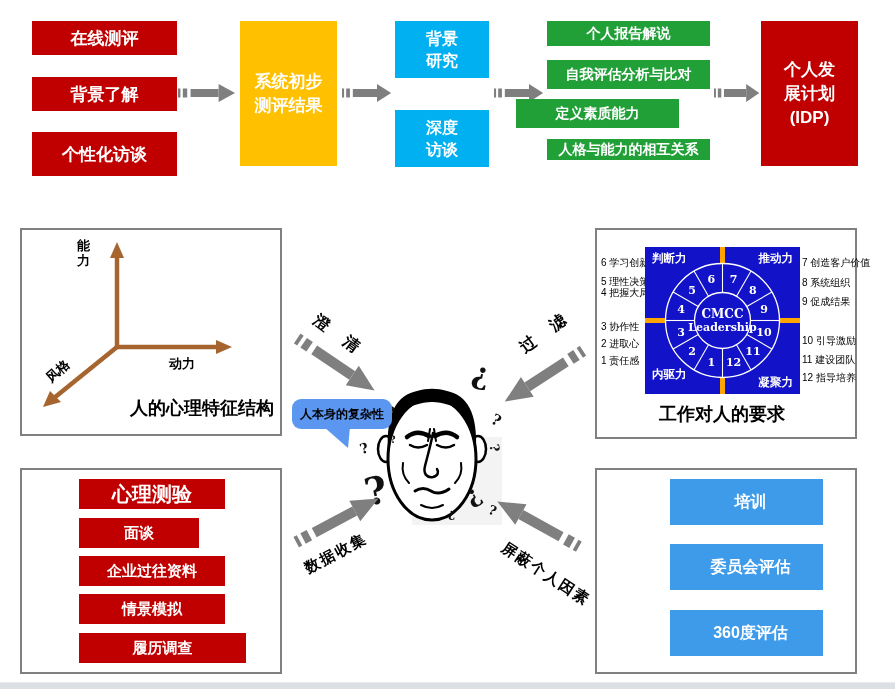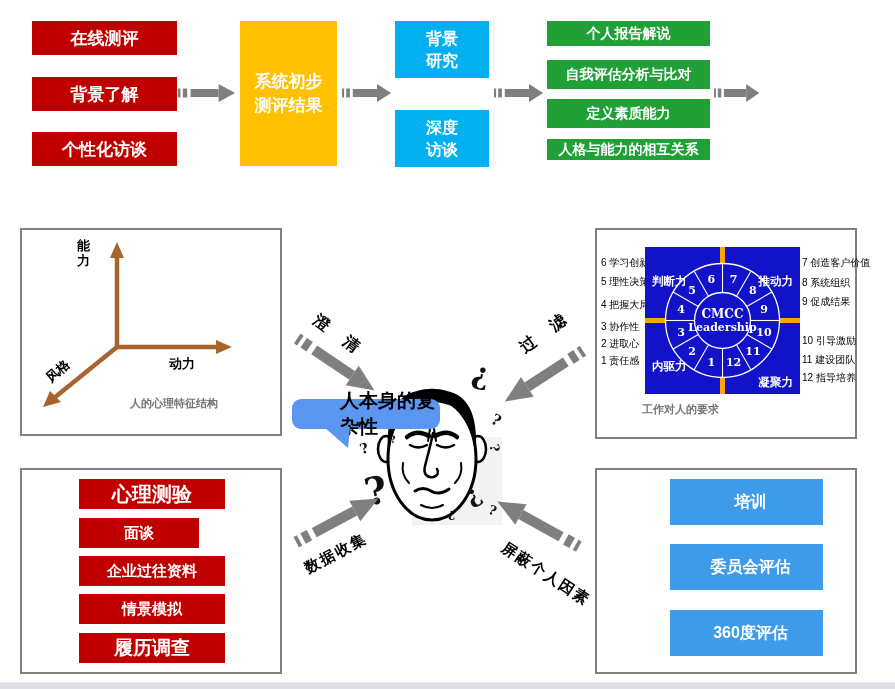--- a/index.html
+++ b/index.html
@@ -12,38 +12,38 @@
   .yellow-box{background:#FFC000;font-size:17px;line-height:24px;}
   .cyan-box{background:#00B0F0;font-size:16px;line-height:22px;}
   .green-box{background:#21A038;font-size:14px;}
   .idp-box{background:#C00000;font-size:17px;line-height:24px;}
   .blue-btn{background:#3E9BE9;font-size:16px;padding-left:8px;}
   .panel{position:absolute;background:#ffffff;border:2px solid #808080;}
   .harrow{position:absolute;}
   .diag-arrow{position:absolute;transform-origin:0 50%;}
   .rot-label{position:absolute;transform-origin:0 50%;font-weight:bold;color:#000;white-space:nowrap;}
   .axis-label{position:absolute;font-weight:bold;color:#000;font-size:13px;line-height:15px;}
-  .caption{position:absolute;font-weight:bold;color:#737373;font-size:11px;text-align:left;white-space:nowrap;}
+  .caption{position:absolute;font-weight:bold;color:#000000;font-size:18px;text-align:center;white-space:nowrap;}
   .wheel-square{position:absolute;left:48px;top:17px;width:155px;height:147px;}
-  .quad-label{position:absolute;color:#ffffff;font-weight:bold;font-size:11.5px;white-space:nowrap;margin-top:23px;}
+  .quad-label{position:absolute;color:#ffffff;font-weight:bold;font-size:11.5px;white-space:nowrap;}
   .side-item{position:absolute;font-size:10px;font-weight:normal;color:#000;white-space:nowrap;}
   .bubble{position:absolute;left:292px;top:399px;width:100px;height:30px;background:#5B96F0;
           border-radius:9px;display:flex;align-items:center;justify-content:center;
-          color:#000;font-weight:bold;font-size:19px;padding-left:48px;}
+          color:#000;font-weight:bold;font-size:12px;}
   .bottom-bar{position:absolute;left:0;top:682px;width:895px;height:7px;background:#dce0e4;border-top:1px solid #e8ebee;}
   svg text{font-family:"DejaVu Serif","Liberation Serif",serif;}
 </style>
 </head>
 <body>
 
 <div class="canvas">
 
   <div class="box red-box" style="left:32px;top:21px;width:145px;height:34px">在线测评</div>
   <div class="box red-box" style="left:32px;top:77px;width:145px;height:34px">背景了解</div>
-  <div class="box red-box" style="left:32px;top:132px;width:145px;height:34px">个性化访谈</div>
+  <div class="box red-box" style="left:32px;top:132px;width:145px;height:44px">个性化访谈</div>
 
   <svg class="harrow" style="left:178px;top:83px" width="58" height="20" viewBox="0 0 60 20" preserveAspectRatio="none">
     <g fill="#7F7F7F">
         <rect x="0" y="5.5" width="2.5" height="9"></rect>
         <rect x="5" y="5.5" width="4.5" height="9"></rect>
     <rect x="13" y="6" width="29" height="8"></rect>
         <polygon points="42,1 59,10 42,19"></polygon>
       </g>
   </svg>
 
@@ -74,32 +74,37 @@
     <g fill="#7F7F7F">
         <rect x="0" y="5.5" width="2.5" height="9"></rect>
         <rect x="5" y="5.5" width="4.5" height="9"></rect>
     <rect x="13" y="6" width="29" height="8"></rect>
         <polygon points="42,1 59,10 42,19"></polygon>
       </g>
   </svg>
 
   <div class="box green-box" style="left:547px;top:21px;width:163px;height:25px">个人报告解说</div>
   <div class="box green-box" style="left:547px;top:60px;width:163px;height:29px">自我评估分析与比对</div>
-  <div class="box green-box" style="left:547px;top:99px;width:163px;height:29px">定义素质能力</div>
+  <div class="box green-box" style="left:516px;top:99px;width:163px;height:29px">定义素质能力</div>
   <div class="box green-box" style="left:547px;top:139px;width:163px;height:21px">人格与能力的相互关系</div>
 
   <svg class="harrow" style="left:714px;top:83px" width="46" height="20" viewBox="0 0 60 20" preserveAspectRatio="none">
     <g fill="#7F7F7F">
         <rect x="0" y="5.5" width="2.5" height="9"></rect>
         <rect x="5" y="5.5" width="4.5" height="9"></rect>
     <rect x="13" y="6" width="29" height="8"></rect>
         <polygon points="42,1 59,10 42,19"></polygon>
       </g>
   </svg>
 
+  <div class="box idp-box" style="left:761px;top:21px;width:97px;height:145px">
+    <div>个人发</div>
+    <div>展计划</div>
+    <div>(IDP)</div>
+  </div>
 
   <div class="panel" style="left:20px;top:228px;width:258px;height:204px">
     <svg width="258" height="204" viewBox="0 0 258 204">
       <g stroke="#A6642F" stroke-width="4.5" fill="#A6642F">
         <line x1="95" y1="117" x2="95" y2="26"></line>
         <line x1="95" y1="117" x2="196" y2="117"></line>
         <line x1="95" y1="117" x2="32" y2="168"></line>
         <polygon points="95,12 88,28 102,28" stroke="none"></polygon>
         <polygon points="210,117 194,110 194,124" stroke="none"></polygon>
         <polygon points="21,177 28,161 39,172" stroke="none"></polygon>
@@ -110,21 +115,21 @@
       <div>力</div>
     </div>
     <div class="axis-label" style="left:147px;top:126px">动力</div>
     <div class="axis-label" style="left:26px;top:142px;transform:rotate(-42deg);transform-origin:0 50%">风格</div>
     <div class="caption" style="left:108px;top:166px;width:140px">人的心理特征结构</div>
   </div>
 
   <div class="panel" style="left:595px;top:228px;width:258px;height:207px">
     <div class="side-item" style="left:4px;top:26px">6 学习创新</div>
     <div class="side-item" style="left:4px;top:45px">5 理性决策</div>
-    <div class="side-item" style="left:4px;top:68px">4 把握大局</div>
+    <div class="side-item" style="left:4px;top:56px">4 把握大局</div>
     <div class="side-item" style="left:4px;top:90px">3 协作性</div>
     <div class="side-item" style="left:4px;top:107px">2 进取心</div>
     <div class="side-item" style="left:4px;top:124px">1 责任感</div>
 
     <div class="side-item" style="left:205px;top:26px">7 创造客户价值</div>
     <div class="side-item" style="left:205px;top:46px">8 系统组织</div>
     <div class="side-item" style="left:205px;top:65px">9 促成结果</div>
     <div class="side-item" style="left:205px;top:104px">10 引导激励</div>
     <div class="side-item" style="left:205px;top:123px">11 建设团队</div>
     <div class="side-item" style="left:205px;top:141px">12 指导培养</div>
@@ -162,21 +167,21 @@
           <text x="119" y="66.4">9</text>
           <text x="119" y="88.6">10</text>
           <text x="107.9" y="107.9">11</text>
           <text x="88.6" y="119">12</text>
           <text x="77.5" y="71" font-size="12">CMCC</text>
           <text x="77.5" y="84" font-size="11">Leadership</text>
         </g>
       </svg>
       <div class="quad-label" style="left:7px;top:4px">判断力</div>
       <div class="quad-label" style="right:7px;top:4px">推动力</div>
-      <div class="quad-label" style="left:7px;bottom:20px">内驱力</div>
+      <div class="quad-label" style="left:7px;bottom:12px">内驱力</div>
       <div class="quad-label" style="right:7px;bottom:4px">凝聚力</div>
     </div>
     <div class="caption" style="left:45px;top:172px;width:160px">工作对人的要求</div>
   </div>
 
   <svg class="abs" style="left:357px;top:333px" width="150" height="195" viewBox="0 0 150 195">
     <rect x="55" y="104" width="90" height="88" fill="#F3F3F3"></rect>
     <ellipse cx="29" cy="116" rx="8" ry="13" fill="#ffffff" stroke="#000" stroke-width="2.5"></ellipse>
     <ellipse cx="121" cy="116" rx="8" ry="13" fill="#ffffff" stroke="#000" stroke-width="2.5"></ellipse>
     <ellipse cx="75" cy="126" rx="44" ry="61" fill="#ffffff" stroke="#000" stroke-width="3"></ellipse>
@@ -262,21 +267,21 @@
         </g>
     </svg>
   </div>
   <div class="rot-label" style="left:503px;top:537px;transform:rotate(33deg);font-size:15px;letter-spacing:2px">屏蔽个人因素</div>
 
   <div class="panel" style="left:20px;top:468px;width:258px;height:202px">
     <div class="box red-box" style="left:57px;top:9px;width:146px;height:30px;font-size:20px">心理测验</div>
     <div class="box red-box" style="left:57px;top:48px;width:120px;height:30px;font-size:15px">面谈</div>
     <div class="box red-box" style="left:57px;top:86px;width:146px;height:30px;font-size:15px">企业过往资料</div>
     <div class="box red-box" style="left:57px;top:124px;width:146px;height:30px;font-size:15px">情景模拟</div>
-    <div class="box red-box" style="left:57px;top:163px;width:146px;height:30px;font-size:19px">履历调查</div>
+    <div class="box red-box" style="left:57px;top:163px;width:167px;height:30px;font-size:15px">履历调查</div>
   </div>
 
   <div class="panel" style="left:595px;top:468px;width:258px;height:202px">
     <div class="box blue-btn" style="left:73px;top:9px;width:145px;height:46px">培训</div>
     <div class="box blue-btn" style="left:73px;top:74px;width:145px;height:46px">委员会评估</div>
     <div class="box blue-btn" style="left:73px;top:140px;width:145px;height:46px">360度评估</div>
   </div>
 
   <div class="bottom-bar"></div>
 </div>

